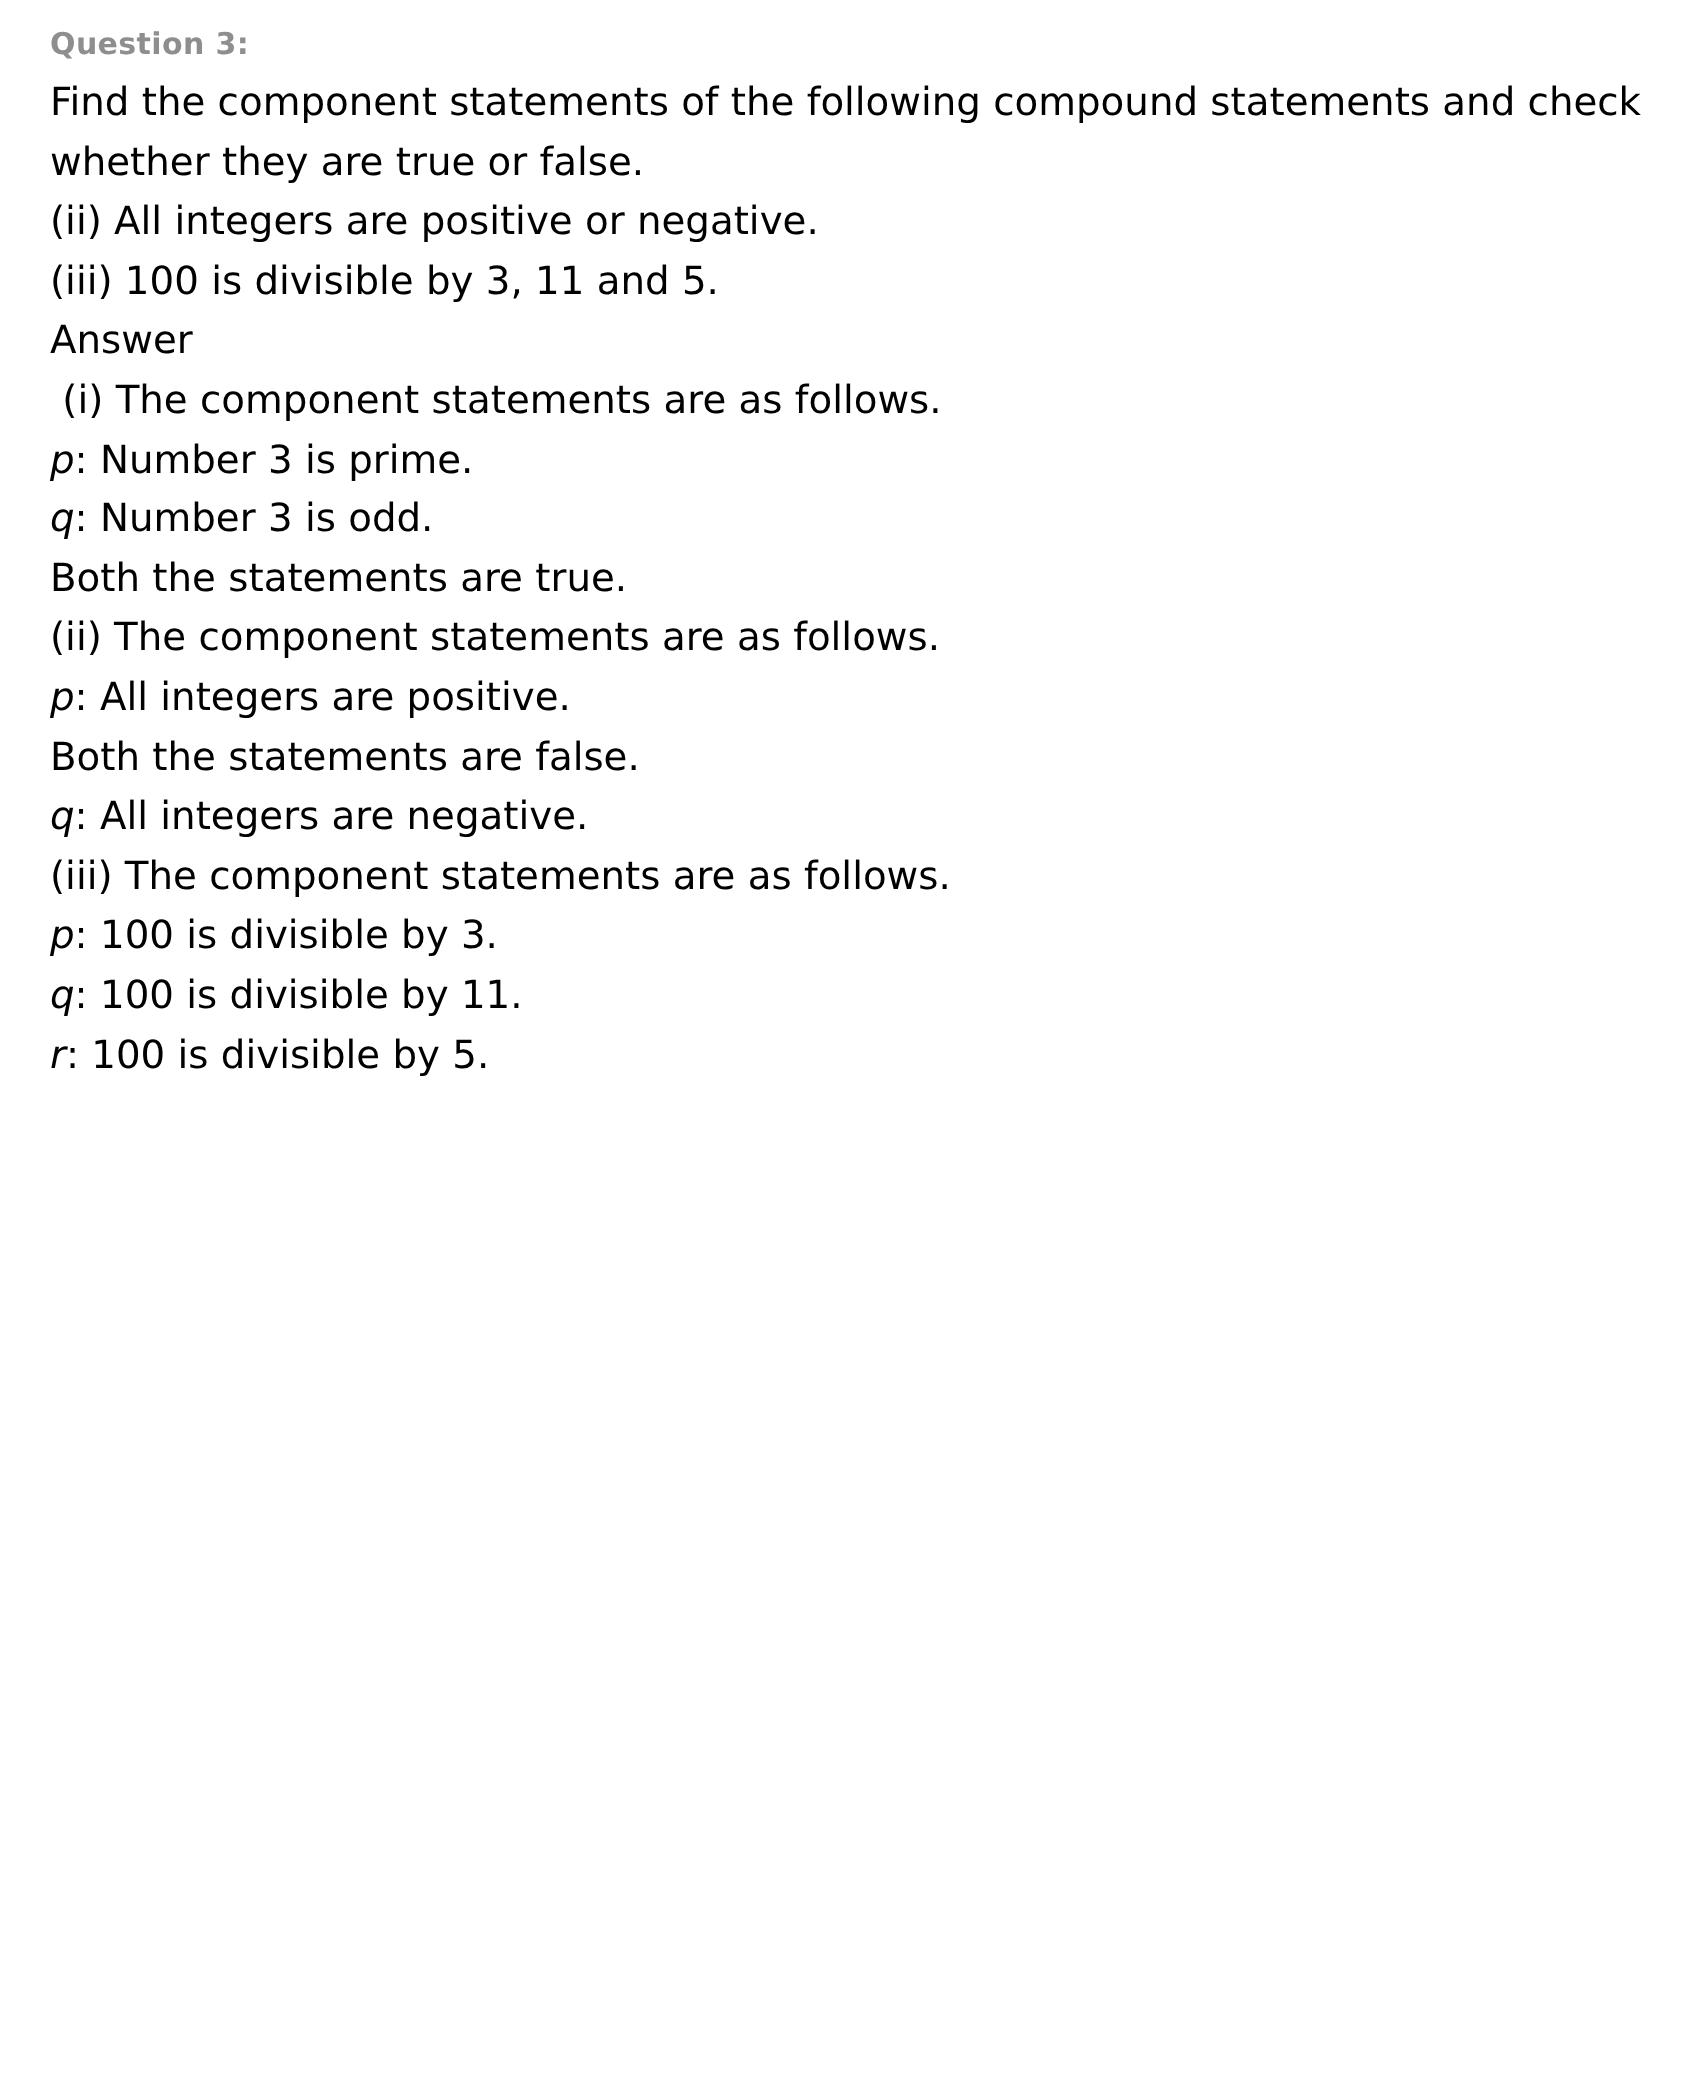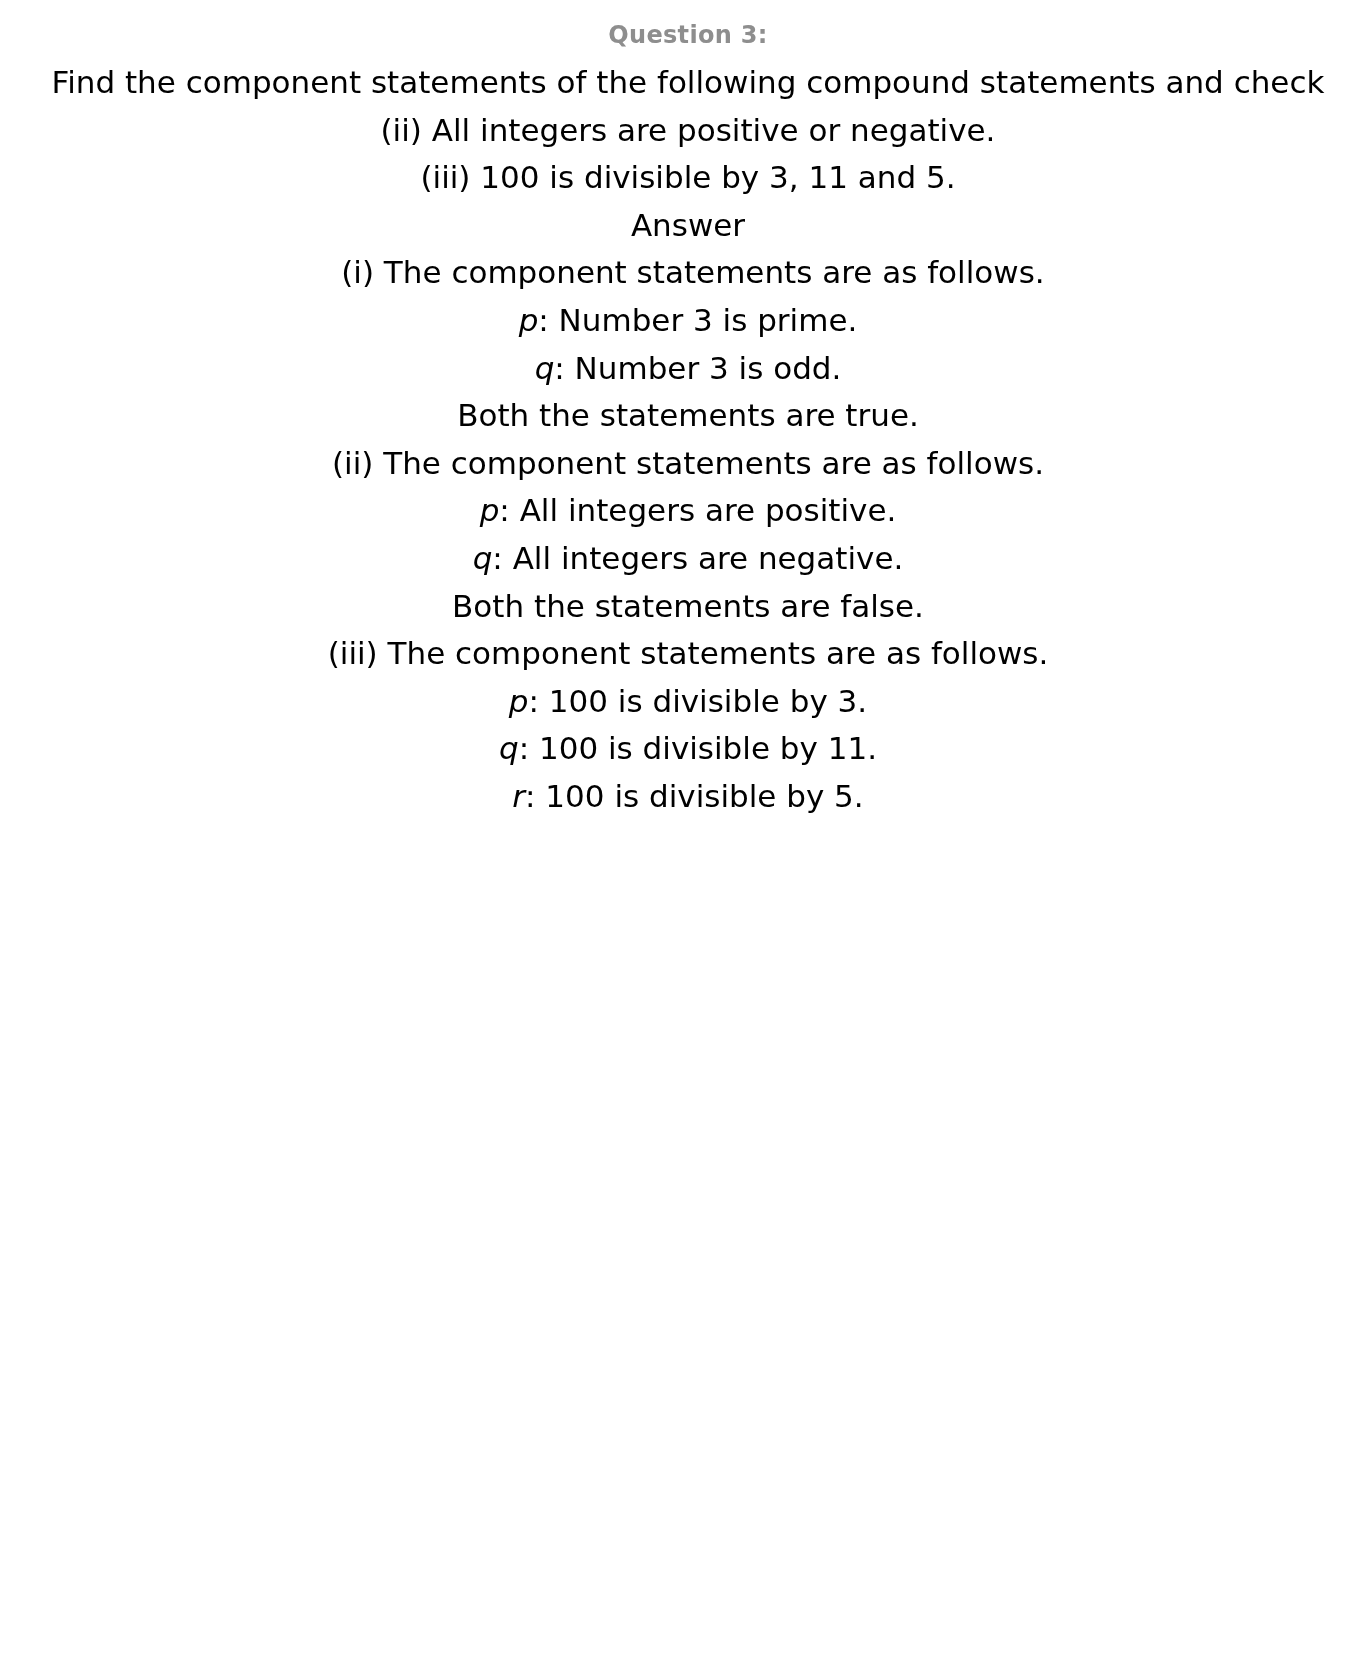--- a/index.html
+++ b/index.html
@@ -10,21 +10,20 @@
   .page {
     position: relative;
     width: 1356px;
     height: 1302px;
     background: #ffffff;
     box-sizing: border-box;
     padding: 12px 20px 0 40px;
     font-family: "DejaVu Sans", "Liberation Sans", sans-serif;
     color: #000000;
     overflow: hidden;
-    text-align: center;
   }
   .heading {
     font-size: 24px;
     line-height: 47px;
     font-weight: bold;
     color: #8e8e8e;
     letter-spacing: 0.3px;
   }
   .line {
     font-size: 31px;
@@ -38,43 +37,44 @@
 </style>
 </head>
 <body>
 
 <div class="page">
 
   <div class="heading">Question 3:</div>
 
   <div class="line"><span>Find the component statements of the following compound statements and check</span></div>
 
+  <div class="line"><span>whether they are true or false.</span></div>
 
 
   <div class="line"><span>(ii) All integers are positive or negative.</span></div>
 
   <div class="line"><span>(iii) 100 is divisible by 3, 11 and 5.</span></div>
 
   <div class="line"><span>Answer</span></div>
 
   <div class="line"><span> (i) The component statements are as follows.</span></div>
 
   <div class="line"><span class="var">p</span><span>: Number 3 is prime.</span></div>
 
   <div class="line"><span class="var">q</span><span>: Number 3 is odd.</span></div>
 
   <div class="line"><span>Both the statements are true.</span></div>
 
   <div class="line"><span>(ii) The component statements are as follows.</span></div>
 
   <div class="line"><span class="var">p</span><span>: All integers are positive.</span></div>
 
+  <div class="line"><span>Both the statements are false.</span></div>
+
   <div class="line"><span class="var">q</span><span>: All integers are negative.</span></div>
-
-  <div class="line"><span>Both the statements are false.</span></div>
 
   <div class="line"><span>(iii) The component statements are as follows.</span></div>
 
   <div class="line"><span class="var">p</span><span>: 100 is divisible by 3.</span></div>
 
   <div class="line"><span class="var">q</span><span>: 100 is divisible by 11.</span></div>
 
   <div class="line"><span class="var">r</span><span>: 100 is divisible by 5.</span></div>
 
 

